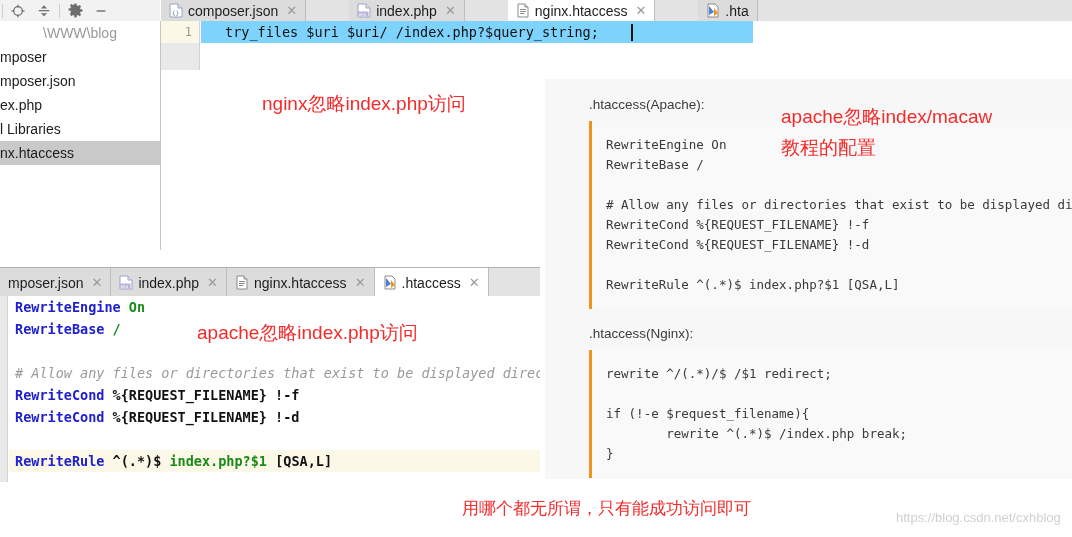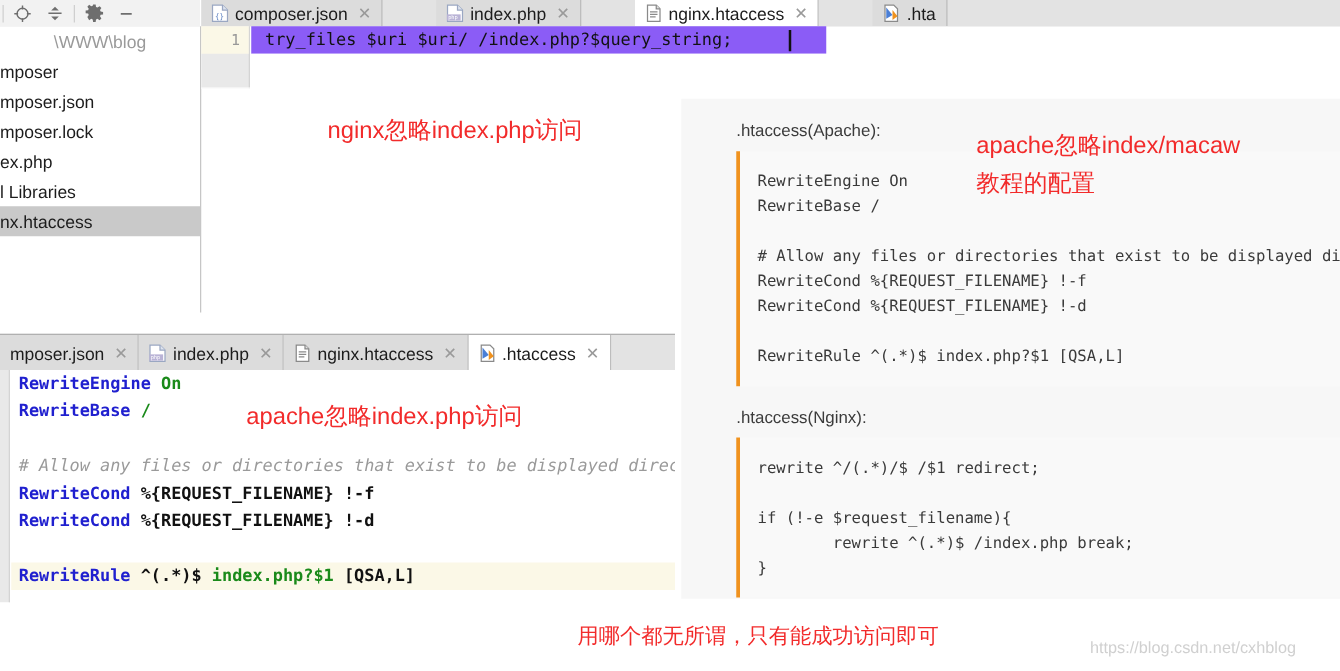--- a/index.html
+++ b/index.html
@@ -75,25 +75,25 @@
     position:absolute;left:0;top:0;width:39px;height:50px;
     background:#e9e9e9;border-right:1px solid #d4d4d4;
     box-sizing:border-box;
   }
   #gutter-top .ln{
     height:22px;line-height:22px;text-align:right;padding-right:7px;
     font-family:"DejaVu Sans Mono","Liberation Mono",monospace;
     font-size:12px;color:#999999;background:#fbf8e7;
   }
   #code-top{
-    position:absolute;left:40px;top:0;width:460px;height:22px;
-    background:#8b5cf6;
+    position:absolute;left:40px;top:0;width:552px;height:22px;
+    background:#7dd3fc;
     font-family:"DejaVu Sans Mono","Liberation Mono",monospace;
     font-size:13.5px;line-height:22px;color:#111111;
-    padding-left:11px;white-space:pre;box-sizing:border-box;
+    padding-left:24px;white-space:pre;box-sizing:border-box;
   }
   #caret{
     position:absolute;left:470px;top:3px;width:1.6px;height:17px;background:#111;
   }
   #editor-top-rest{
     left:201px;top:43px;width:871px;height:28px;background:#ffffff;
   }
 
   
   .annot{
@@ -140,21 +140,21 @@
     background:#f9f9f9;
     border-left:3px solid #f0921e;
     padding:14px 0 14px 14px;
     font-family:"DejaVu Sans Mono","Liberation Mono",monospace;
     font-size:12.5px;line-height:20px;color:#3a3a3a;
     white-space:pre;overflow:hidden;
   }
 
   
   #watermark{
-    left:872px;top:510px;font-size:13px;color:#d0d0d0;white-space:nowrap;
+    left:896px;top:510px;font-size:13px;color:#d0d0d0;white-space:nowrap;
     font-family:"Liberation Sans","DejaVu Sans",sans-serif;
   }
 
   
   #seam{left:161px;top:70px;width:911px;height:1px;background:#ffffff;}
 </style>
 </head>
 <body>
 
 <div class="abs" id="toolbar">
@@ -186,21 +186,20 @@
     <svg width="14" height="14" viewBox="0 0 16 16">
       <line x1="3" y1="8" x2="13" y2="8" stroke="#6e6e6e" stroke-width="1.6"></line>
     </svg>
   </div>
 </div>
 
 <div class="abs" id="sidebar">
   <div class="sb-row dim">\WWW\blog</div>
   <div class="sb-row">mposer</div>
   <div class="sb-row">mposer.json</div>
-  <div class="sb-row">mposer.lock</div>
   <div class="sb-row">ex.php</div>
   <div class="sb-row">l Libraries</div>
   <div class="sb-row sel">nx.htaccess</div>
 </div>
 
 <div class="abs" id="tabbar-top">
   <div class="tab">
     <svg class="tab-ico" viewBox="0 0 14 15">
       <path d="M1 1h8l4 4v9H1z" fill="#ffffff" stroke="#9aa7c2" stroke-width="1"></path>
       <path d="M9 1v4h4" fill="#dde3ee" stroke="#9aa7c2" stroke-width="1"></path>

